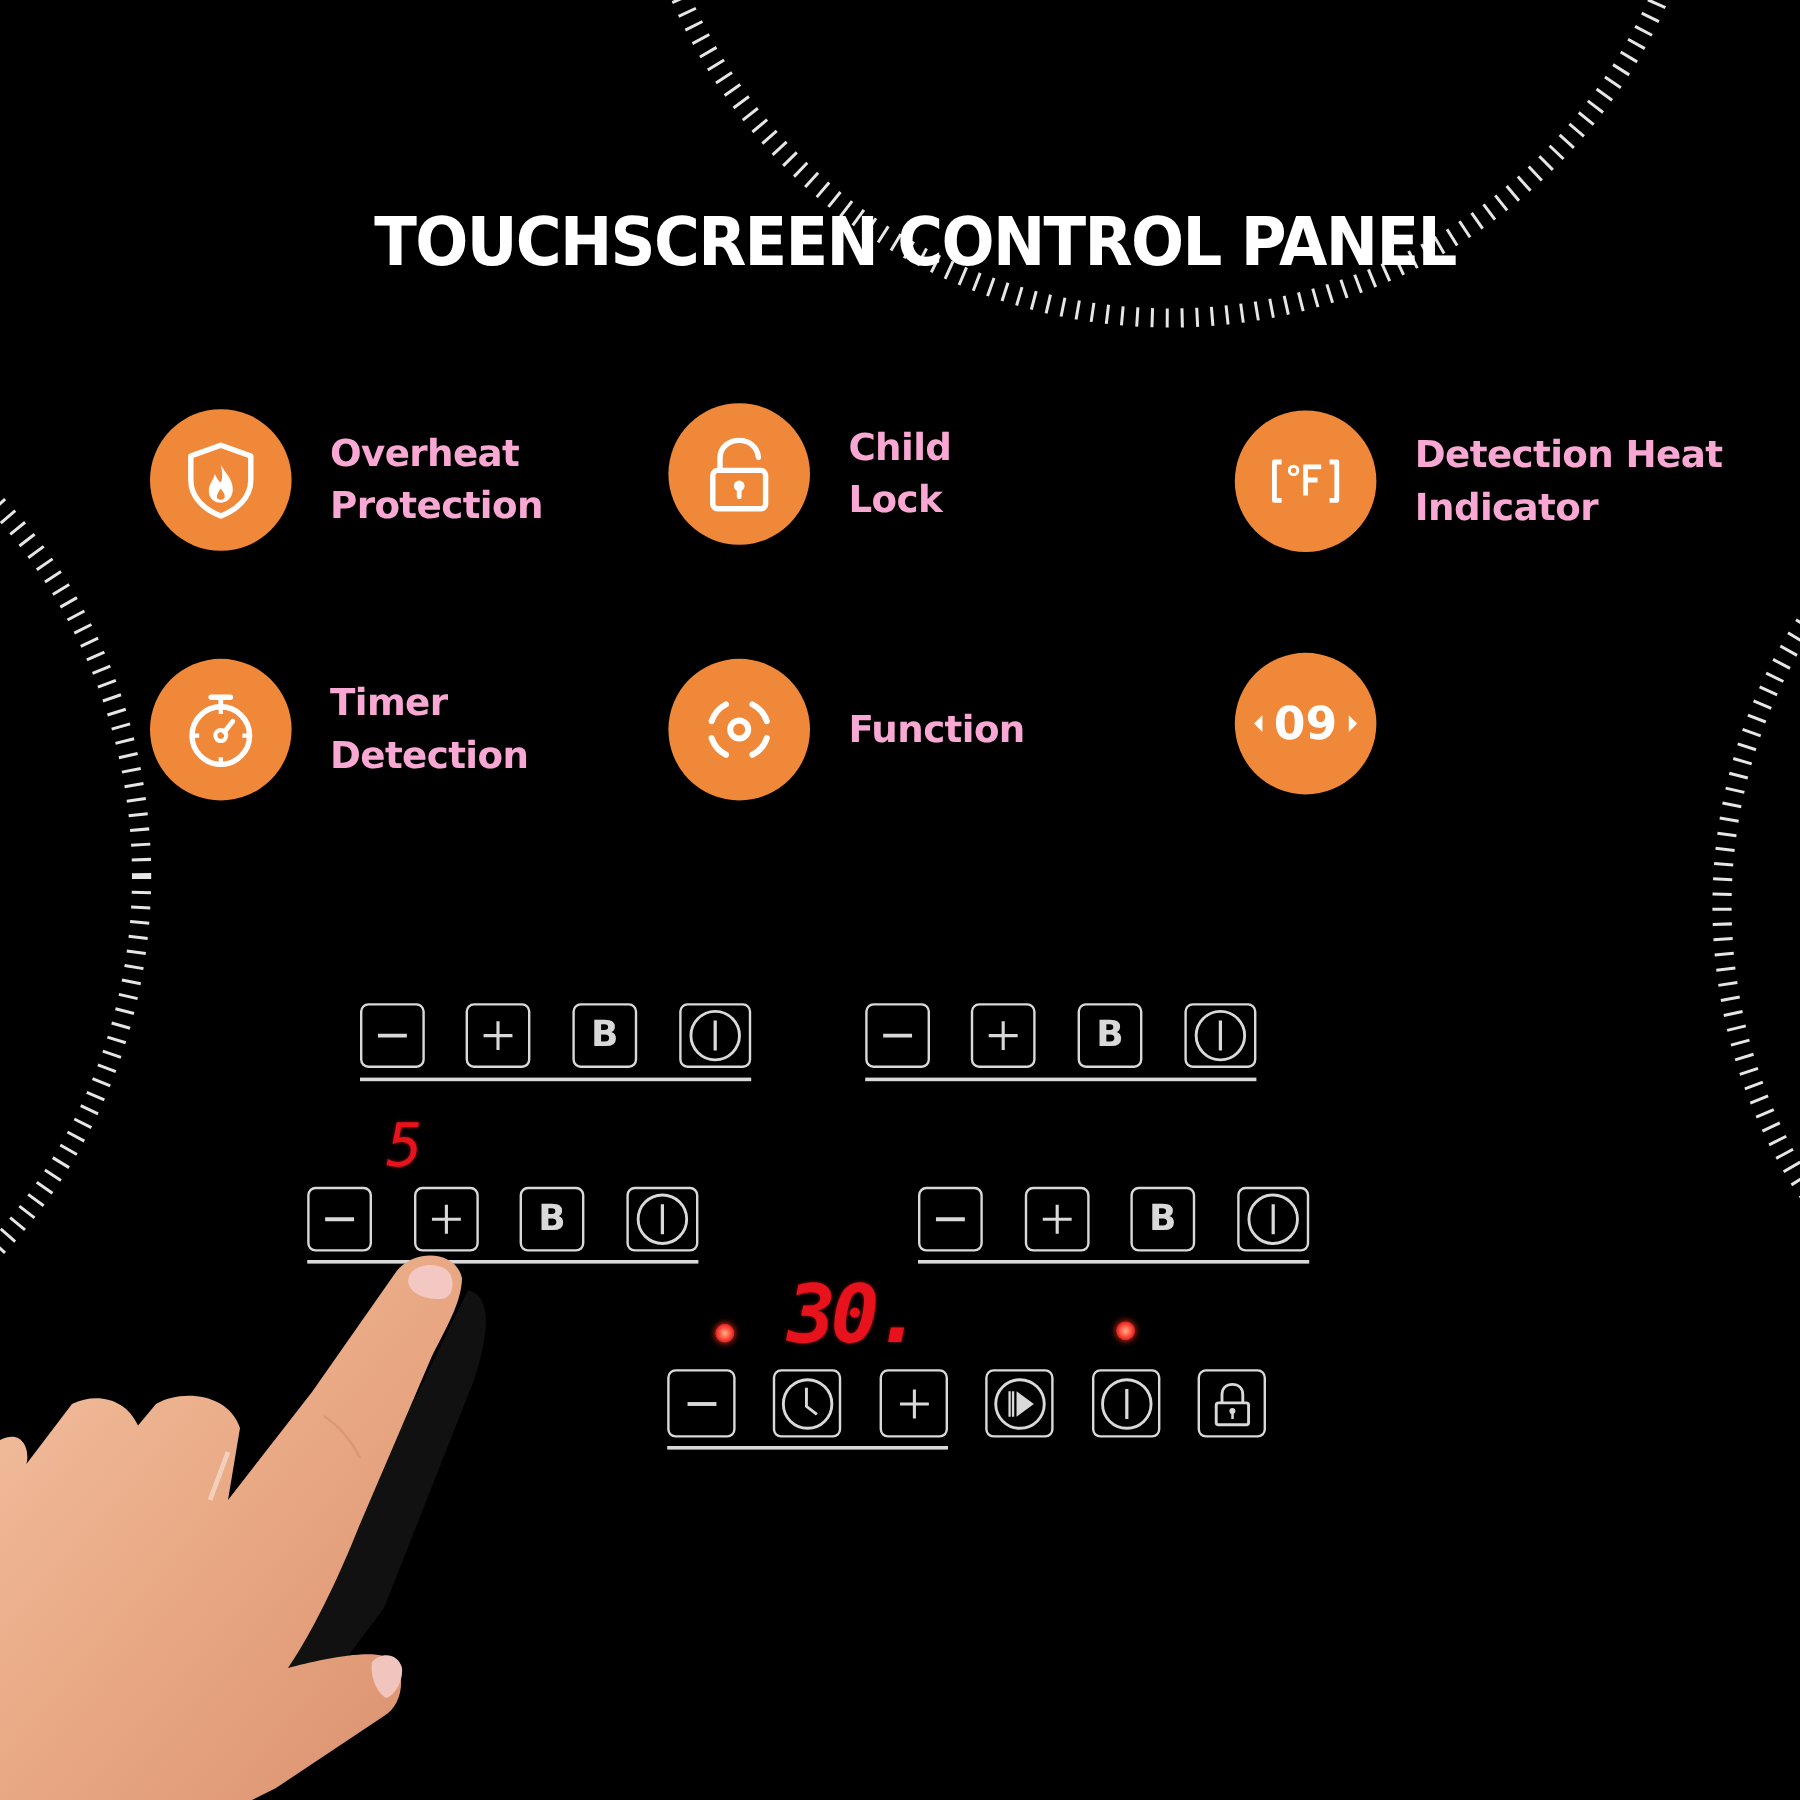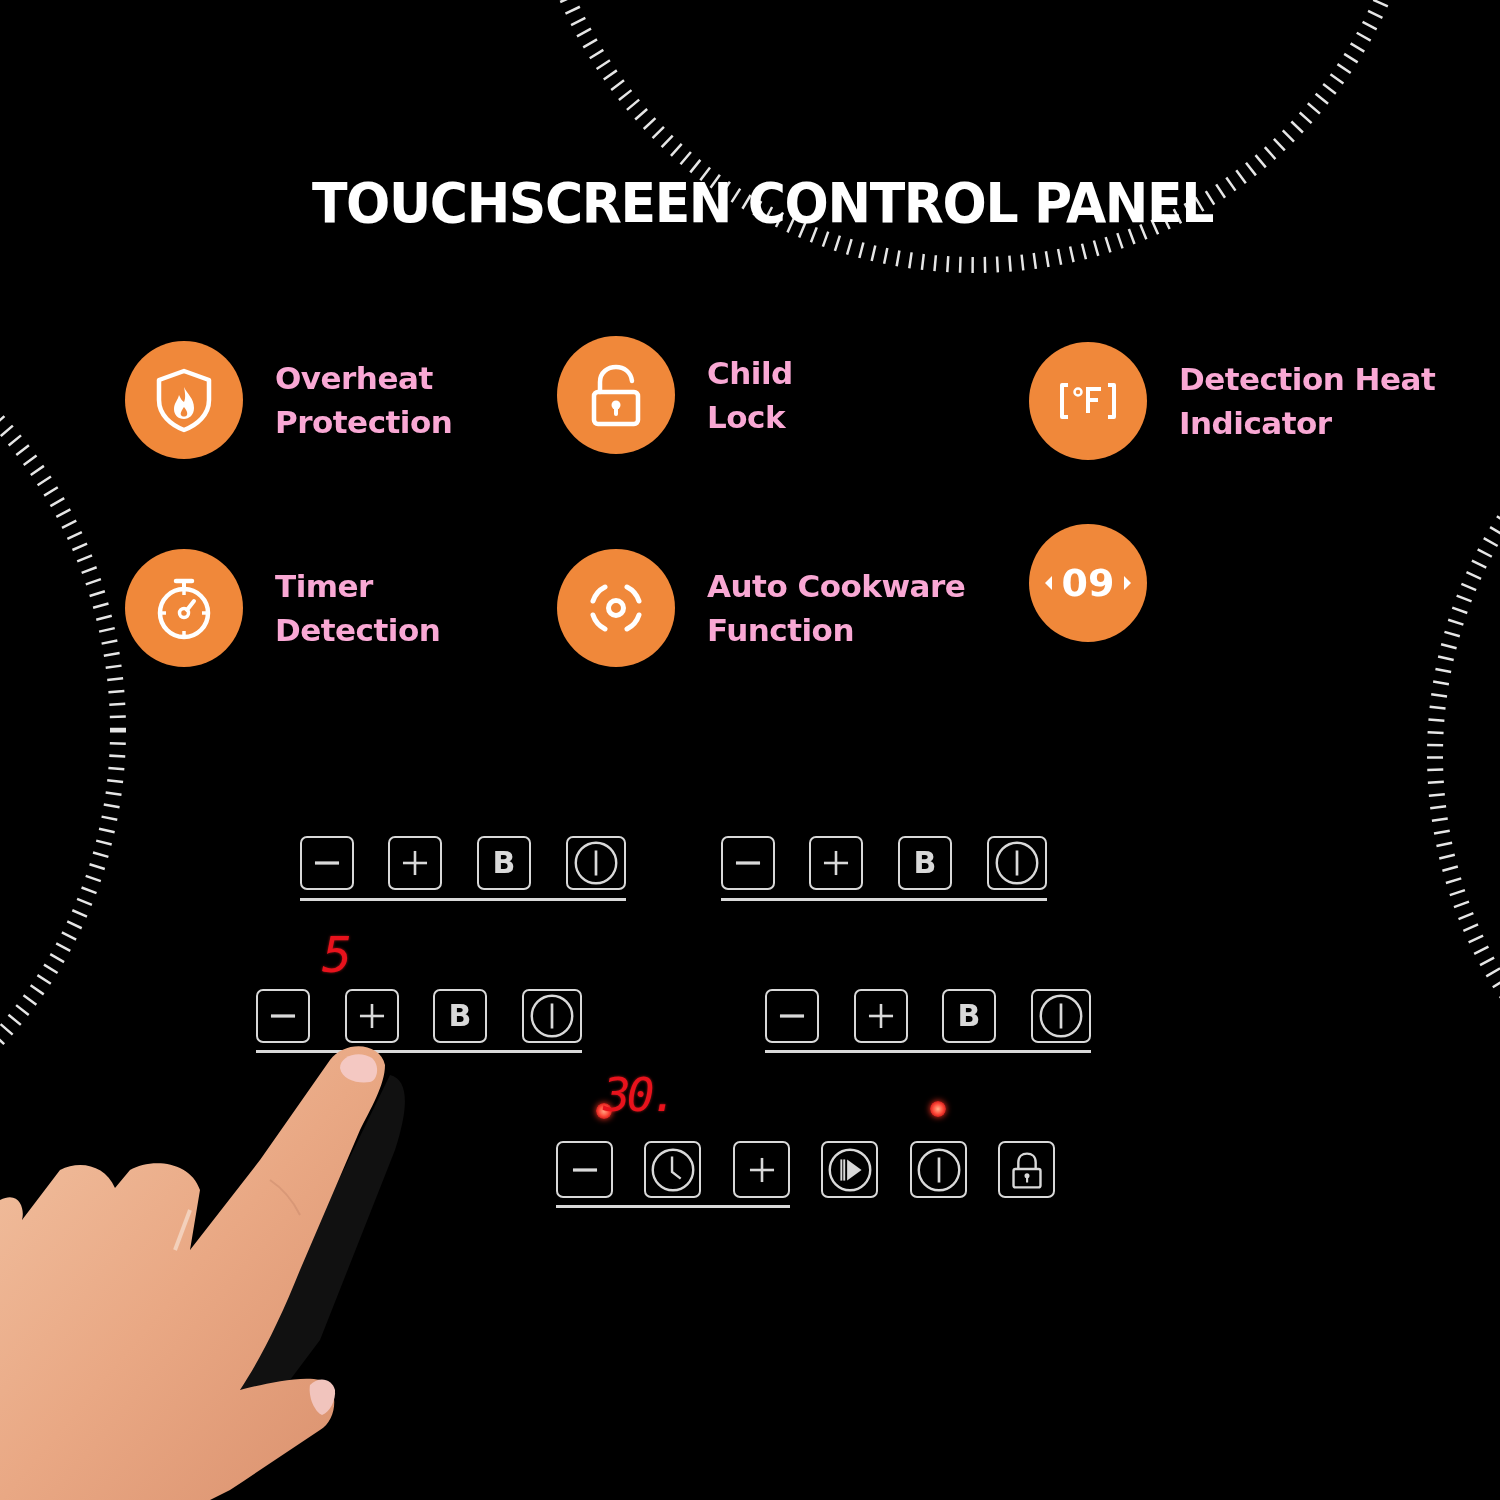--- a/index.html
+++ b/index.html
@@ -124,26 +124,25 @@
       <g fill="none" stroke="#fff" stroke-width="5" stroke-linecap="round">
         <path d="M10 26 A24 24 0 0 1 22 12"></path>
         <path d="M44 12 A24 24 0 0 1 56 26"></path>
         <path d="M56 40 A24 24 0 0 1 44 54"></path>
         <path d="M22 54 A24 24 0 0 1 10 40"></path>
         <circle cx="33" cy="33" r="7.5"></circle>
       </g>
     </svg>
   </div>
   <div class="label">
-    <span>Auto Cookware</span>
     <span>Function</span>
   </div>
 </div>
 
-<div class="feature" style="left:1029px; top:524px;flex-direction:column;">
+<div class="feature" style="left:1029px; top:544px;flex-direction:column;">
   <div class="circle">
     <svg width="92" height="40" viewBox="0 0 92 40">
       <path d="M3 20 L10 13 L10 27 Z" fill="#fff"></path>
       <path d="M89 20 L82 13 L82 27 Z" fill="#fff"></path>
       <text x="46" y="33" text-anchor="middle" fill="#fff" font-family="DejaVu Sans, sans-serif" font-weight="bold" font-size="38">09</text>
     </svg>
   </div>
 </div>
 
 <svg width="0" height="0" style="position:absolute">
@@ -262,21 +261,21 @@
     </div>
   <div class="btn" style="left:266px; width:60px;">
       <svg width="54" height="52">
         <use href="#sym-power"></use>
       </svg>
     </div>
   <div class="underline" style="left:0; top:61px; width:326px;"></div>
 </div>
 
 <div class="led" style="left:596px; top:1103px;"></div>
-<div class="seg" style="left:603px; top:1068px; font-size:46px; line-height:54px; letter-spacing:-4px;">30.</div>
+<div class="seg" style="left:656px; top:1068px; font-size:67px; line-height:54px; letter-spacing:-4px;font-weight:bold;">30.</div>
 <div class="led" style="left:930px; top:1101px;"></div>
 
 <div class="ctrl-row" style="left:556px; top:1141px; width:502px; height:72px;">
   <div class="btn" style="left:0; width:57px; height:57px;">
       <svg width="50" height="50">
         <use href="#sym-minus"></use>
       </svg>
     </div>
   <div class="btn" style="left:88px; width:57px; height:57px;">
       <svg width="52" height="52">

